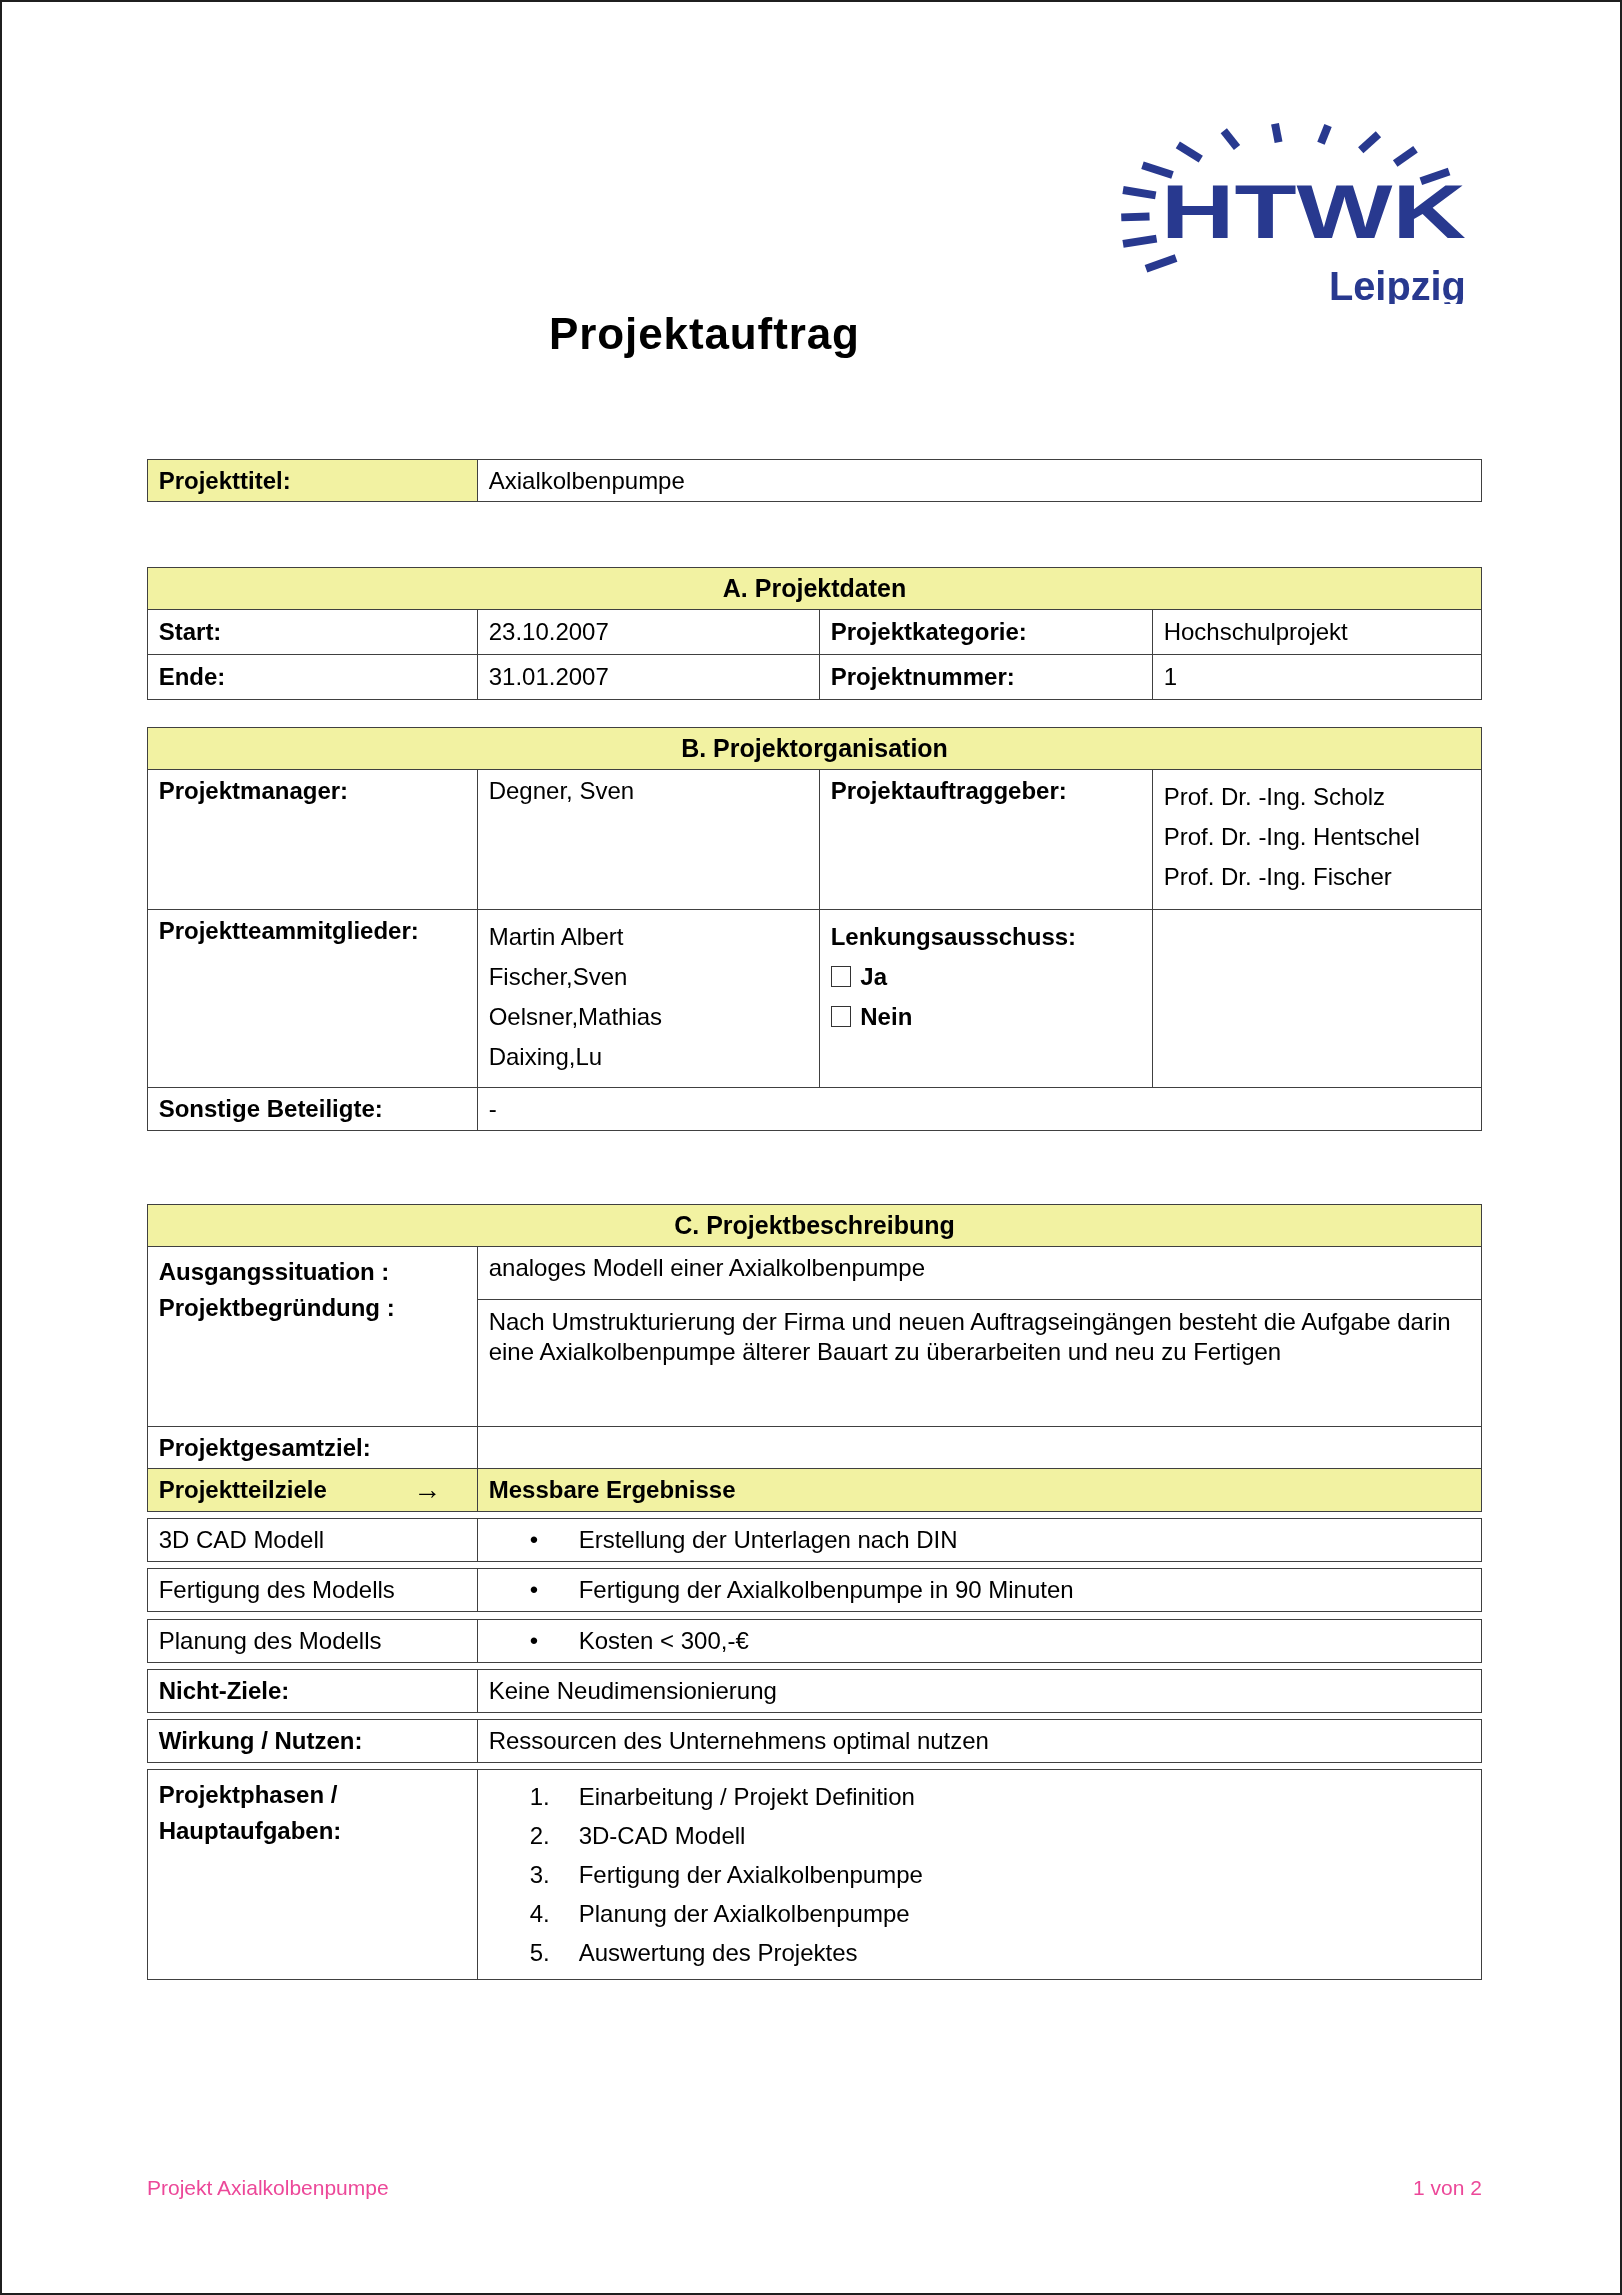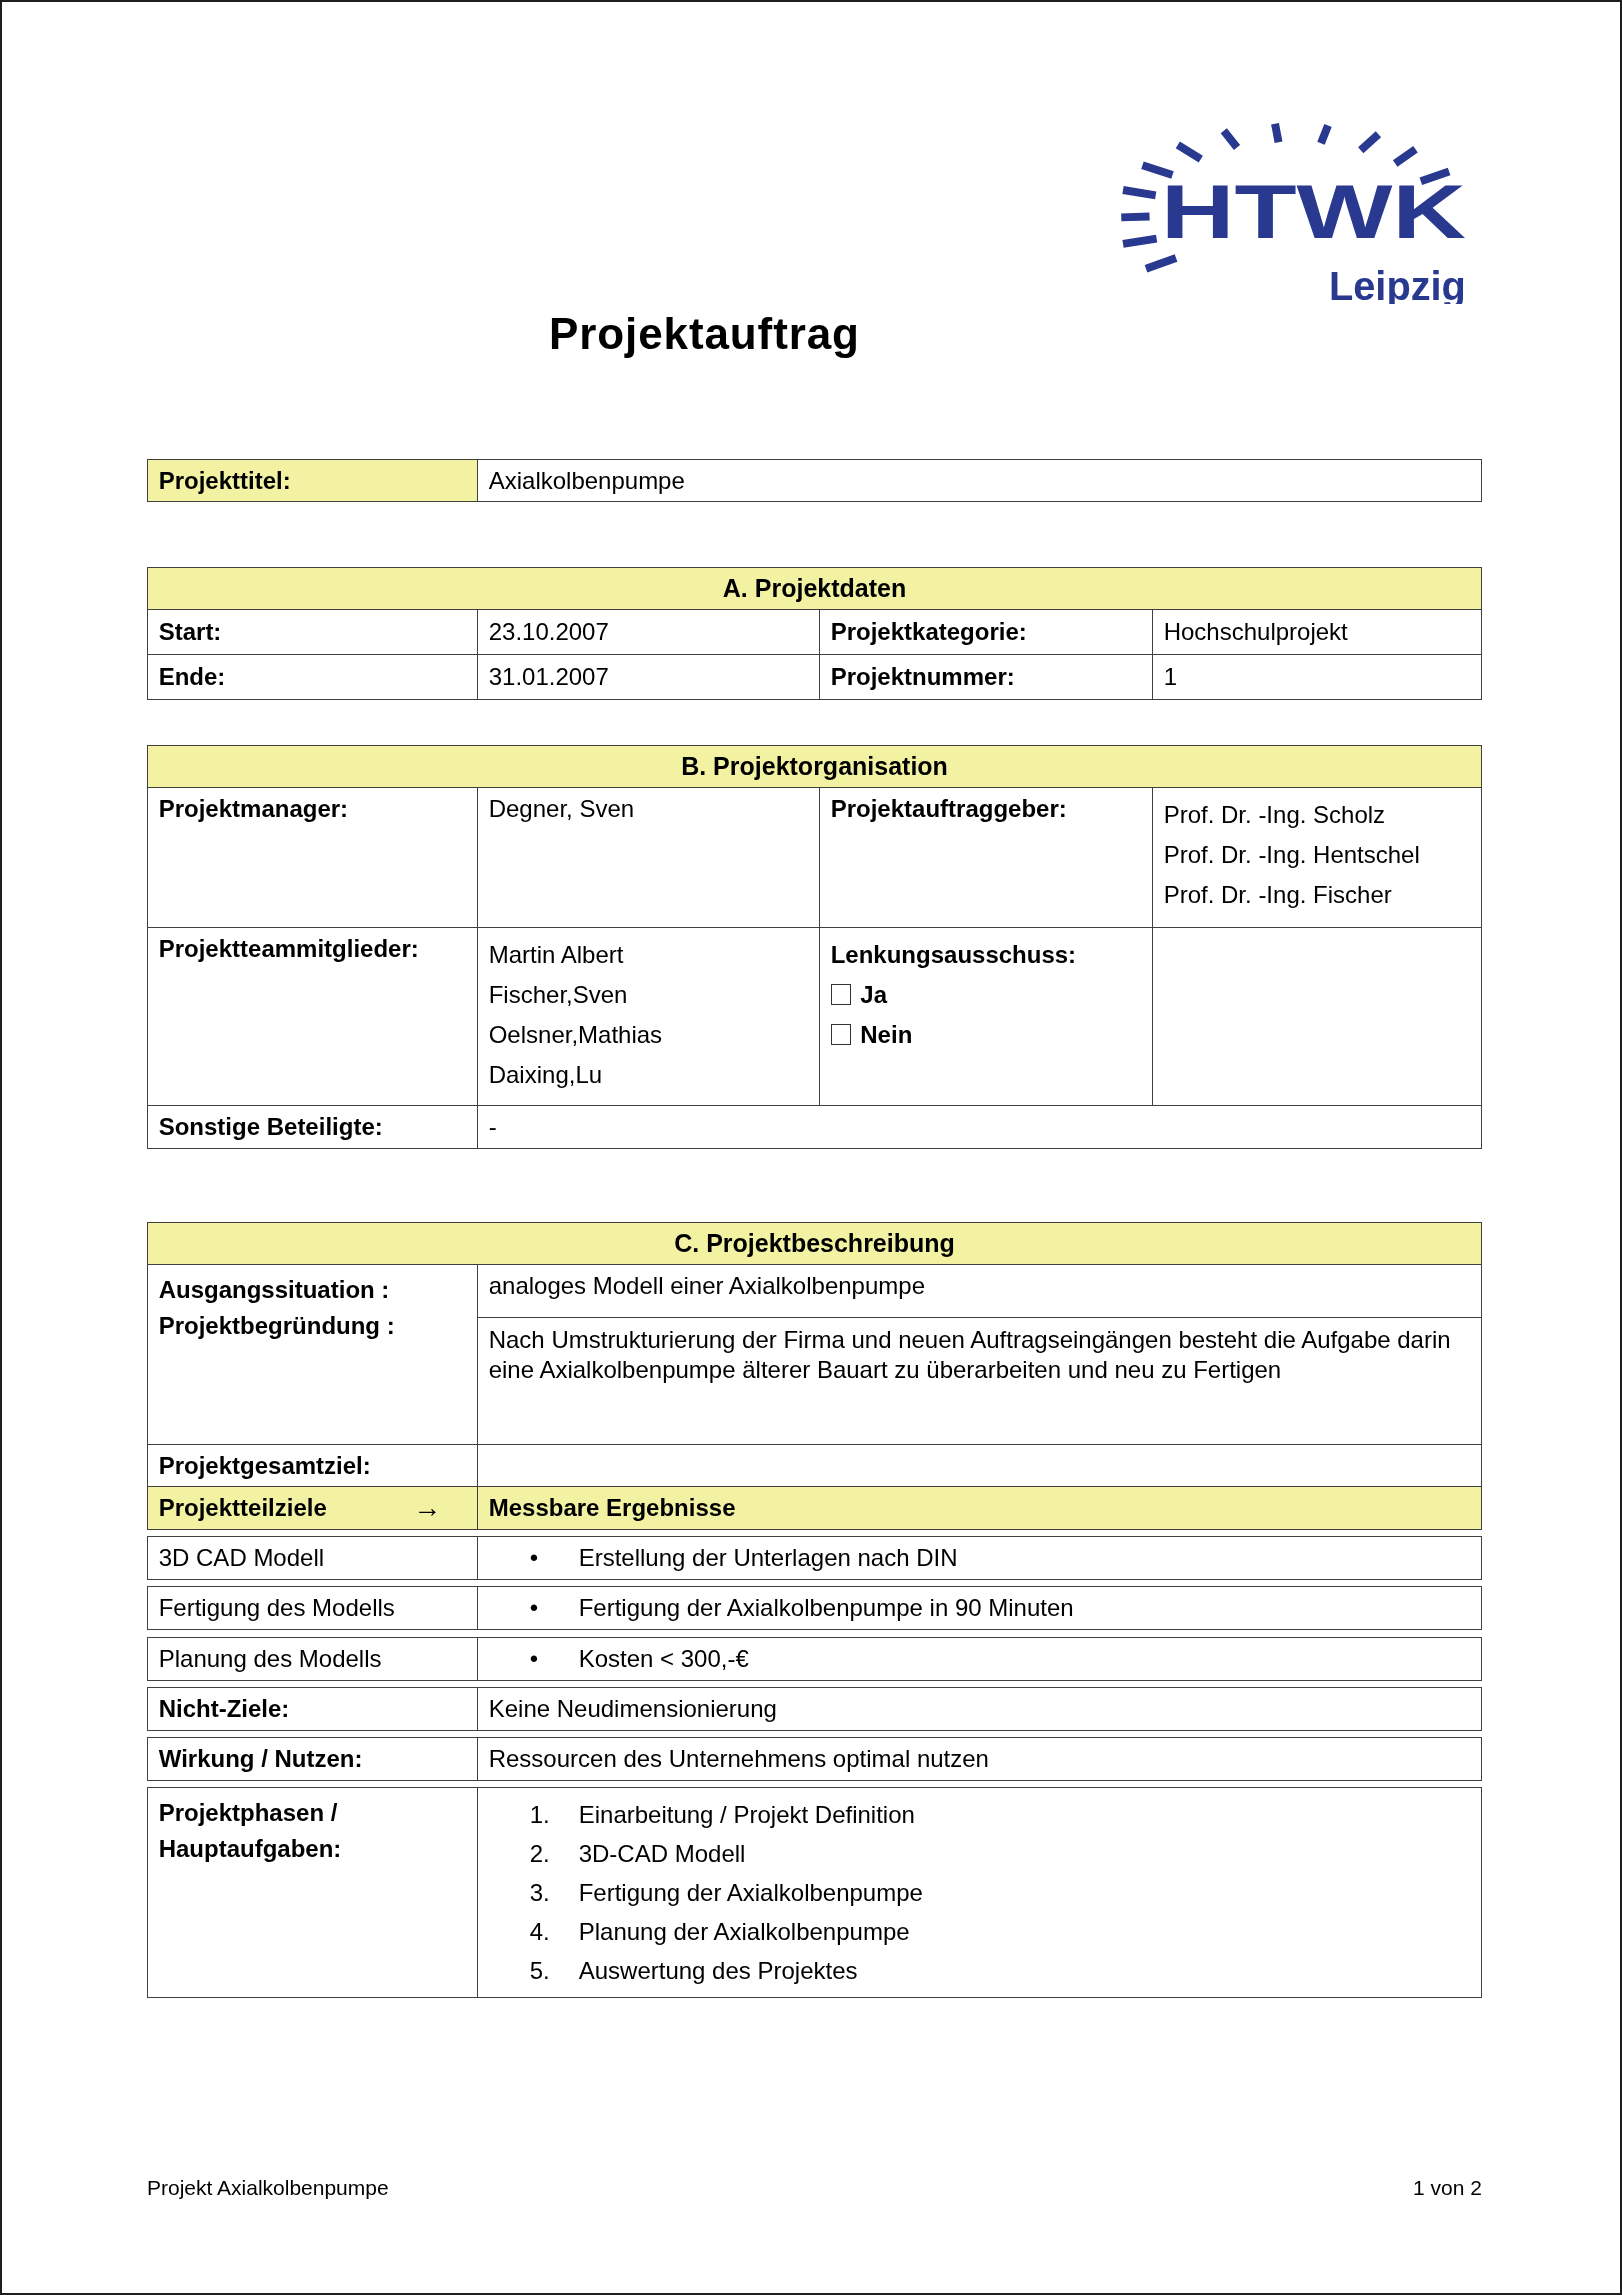--- a/index.html
+++ b/index.html
@@ -16,41 +16,41 @@
   .bold{font-weight:700;}
   .yellow{background:#F2F2A2;}
   td.hd{background:#F2F2A2; text-align:center; font-weight:700; font-size:25px; height:41px; vertical-align:middle; padding:0 10.7px;}
   td.lbl{font-weight:700; padding-left:10.7px;}
   td.val{}
   td.mid{vertical-align:middle; padding-top:0; padding-bottom:0;}
   .t-title{margin-top:457px;}
   .t-title td{height:41px;}
   .t-a{margin-top:65px;}
   .t-a td.cell{height:44px;}
-  .t-b{margin-top:45px;}
+  .t-b{margin-top:27px;}
   .t-b tr.rb1 td{height:125px;}
   .t-b tr.rb2 td{height:163px;}
   .t-b tr.rb3 td{height:42px;}
   .t-c{margin-top:73px;}
   .t-c td.sit-val{height:38px;}
   .t-c td.rea-val{height:112px; line-height:1.25;}
   .t-c td.goal{height:41px;}
   .t-c td.tz{height:42px;}
   .row-tbl{margin-top:6.2px;}
   .row-tbl td.cell{height:42px;}
   .loose{line-height:40px;}
   .lbl2{line-height:36px;}
   .tz-wrap{display:flex; justify-content:space-between; align-items:center; padding-right:25px;}
   .arrow{font-size:28px; font-weight:700;}
   .blt{display:inline-block; margin-left:41px; width:49px;}
   .ph-line{line-height:39px;}
   .ph-num{display:inline-block; margin-left:41px; width:49px;}
   .cb{display:inline-block; width:18.6px; height:18.6px; border:1.8px solid #333; background:#fff; margin-right:9px; vertical-align:-1.8px;}
   .cb-line{line-height:40px;}
-  .footer{position:absolute; top:2174px; left:145px; width:1335px; display:flex; justify-content:space-between; font-size:21px; color:#000000;}
+  .footer{position:absolute; top:2174px; left:145px; width:1335px; display:flex; justify-content:space-between; font-size:21px; color:#ec4899;}
   .logo-svg text{font-family:"Liberation Sans", sans-serif; font-weight:700;}
 </style>
 </head>
 <body>
 
 <div class="page">
 
   <div class="logo">
     <svg class="logo-svg" viewBox="0 -15 400 215" width="362" height="190">
       <g stroke="#28398F" stroke-width="9">

